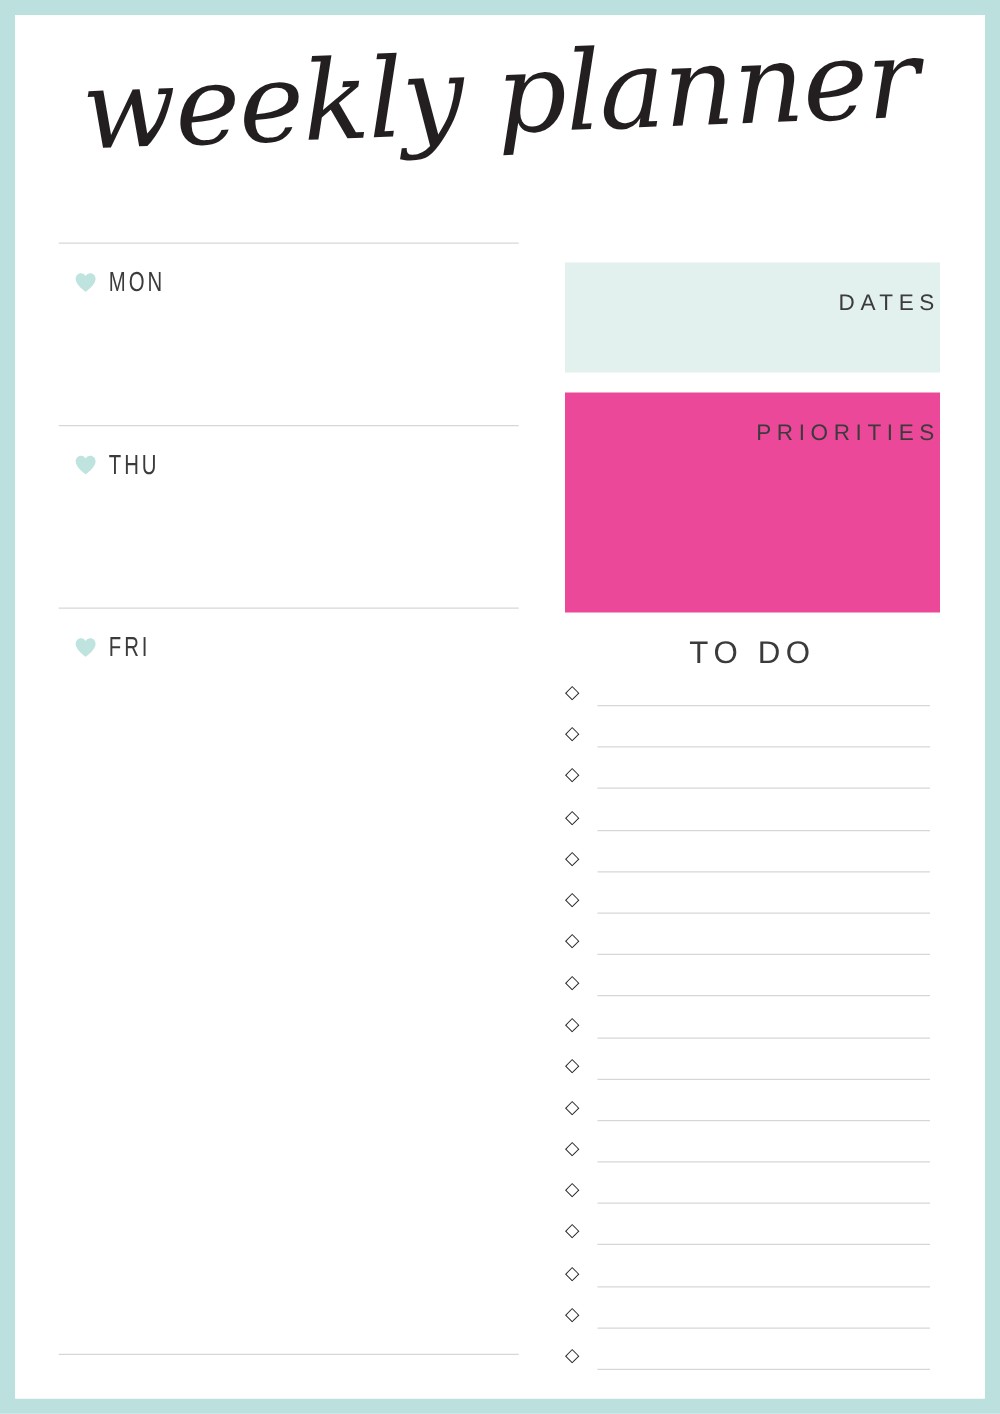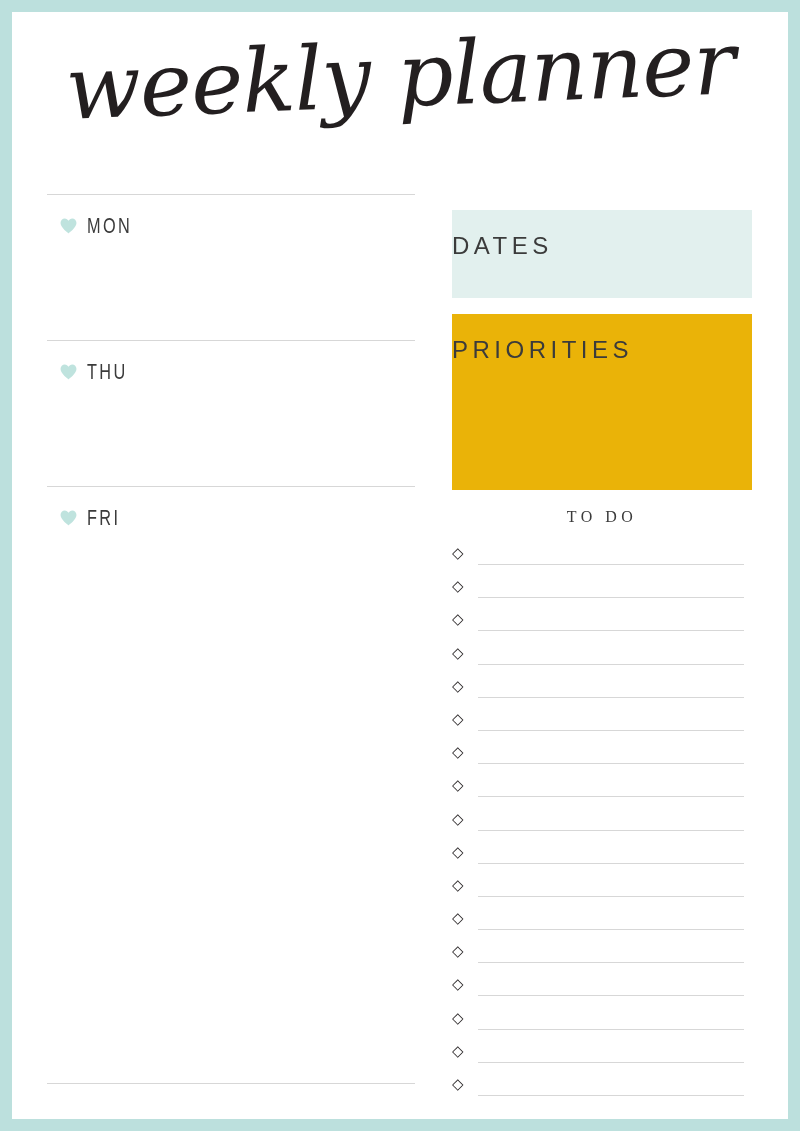--- a/index.html
+++ b/index.html
@@ -130,51 +130,51 @@
 
   #dates-panel {
     top: 16px;
     height: 88px;
     background: #e2f0ee;
   }
 
   #priorities-panel {
     top: 120px;
     height: 176px;
-    background: #eab308;
+    background: #ec4899;
   }
 
   .panel-title {
     position: absolute;
     left: 0;
     top: 0;
     width: 300px;
-    text-align: left;
+    text-align: right;
     font-family: "Liberation Sans Narrow", "Liberation Sans", sans-serif;
-    font-size: 24px;
+    font-size: 18px;
     letter-spacing: 4.5px;
     color: #3b3b3b;
     white-space: nowrap;
   }
 
   #dates-panel .panel-title { top: 22px; }
   #priorities-panel .panel-title { top: 22px; }
 
   .panel-fill { position: absolute; left: 0; width: 300px; }
   #dates-panel .panel-fill { top: 52px; height: 36px; }
   #priorities-panel .panel-fill { top: 54px; height: 122px; }
 
   #todo-title {
     position: absolute;
     left: 0;
     top: 314px;
     width: 300px;
     text-align: center;
-    font-family: Liberation Serif, serif;
-    font-size: 16px;
+    font-family: Liberation Sans, sans-serif;
+    font-size: 25px;
     letter-spacing: 4.5px;
     color: #3b3b3b;
     white-space: nowrap;
   }
 
   #todo-list {
     position: absolute;
     left: 0;
     top: 348px;
     width: 302px;

